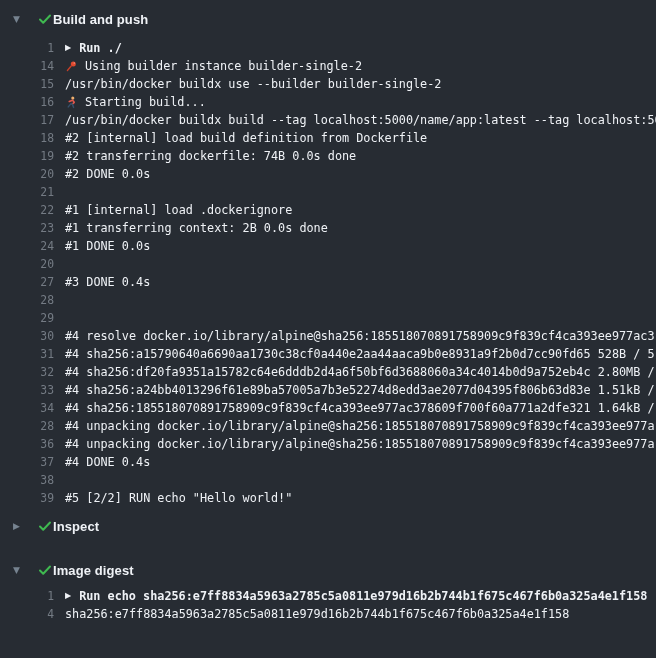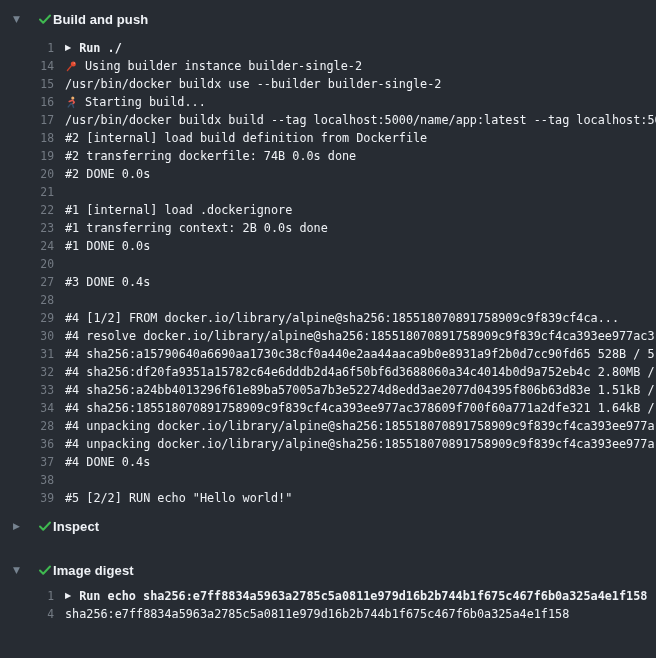--- a/index.html
+++ b/index.html
@@ -75,21 +75,21 @@
         <div class="row plain"><span class="ln">18</span><span class="ct"><span class="txt">#2 [internal] load build definition from Dockerfile</span></span></div>
         <div class="row plain"><span class="ln">19</span><span class="ct"><span class="txt">#2 transferring dockerfile: 74B 0.0s done</span></span></div>
         <div class="row plain"><span class="ln">20</span><span class="ct"><span class="txt">#2 DONE 0.0s</span></span></div>
         <div class="row blank"><span class="ln">21</span><span class="ct"></span></div>
         <div class="row plain"><span class="ln">22</span><span class="ct"><span class="txt">#1 [internal] load .dockerignore</span></span></div>
         <div class="row plain"><span class="ln">23</span><span class="ct"><span class="txt">#1 transferring context: 2B 0.0s done</span></span></div>
         <div class="row plain"><span class="ln">24</span><span class="ct"><span class="txt">#1 DONE 0.0s</span></span></div>
         <div class="row blank"><span class="ln">20</span><span class="ct"></span></div>
         <div class="row plain"><span class="ln">27</span><span class="ct"><span class="txt">#3 DONE 0.4s</span></span></div>
         <div class="row blank"><span class="ln">28</span><span class="ct"></span></div>
-        <div class="row plain"><span class="ln">29</span><span class="ct"><span class="txt">#4 [1/2] FROM docker.io/library/alpine@sha256:185518070891758909c9f839cf4ca...</span></span></div>
+        <div class="row plain"><span class="ln">29</span></div>
         <div class="row plain"><span class="ln">30</span><span class="ct"><span class="txt">#4 resolve docker.io/library/alpine@sha256:185518070891758909c9f839cf4ca393ee977ac3</span></span></div>
         <div class="row plain"><span class="ln">31</span><span class="ct"><span class="txt">#4 sha256:a15790640a6690aa1730c38cf0a440e2aa44aaca9b0e8931a9f2b0d7cc90fd65 528B / 5</span></span></div>
         <div class="row plain"><span class="ln">32</span><span class="ct"><span class="txt">#4 sha256:df20fa9351a15782c64e6dddb2d4a6f50bf6d3688060a34c4014b0d9a752eb4c 2.80MB /</span></span></div>
         <div class="row plain"><span class="ln">33</span><span class="ct"><span class="txt">#4 sha256:a24bb4013296f61e89ba57005a7b3e52274d8edd3ae2077d04395f806b63d83e 1.51kB /</span></span></div>
         <div class="row plain"><span class="ln">34</span><span class="ct"><span class="txt">#4 sha256:185518070891758909c9f839cf4ca393ee977ac378609f700f60a771a2dfe321 1.64kB /</span></span></div>
         <div class="row plain"><span class="ln">28</span><span class="ct"><span class="txt">#4 unpacking docker.io/library/alpine@sha256:185518070891758909c9f839cf4ca393ee977a</span></span></div>
         <div class="row plain"><span class="ln">36</span><span class="ct"><span class="txt">#4 unpacking docker.io/library/alpine@sha256:185518070891758909c9f839cf4ca393ee977a</span></span></div>
         <div class="row plain"><span class="ln">37</span><span class="ct"><span class="txt">#4 DONE 0.4s</span></span></div>
         <div class="row blank"><span class="ln">38</span><span class="ct"></span></div>
         <div class="row plain"><span class="ln">39</span><span class="ct"><span class="txt">#5 [2/2] RUN echo "Hello world!"</span></span></div>

